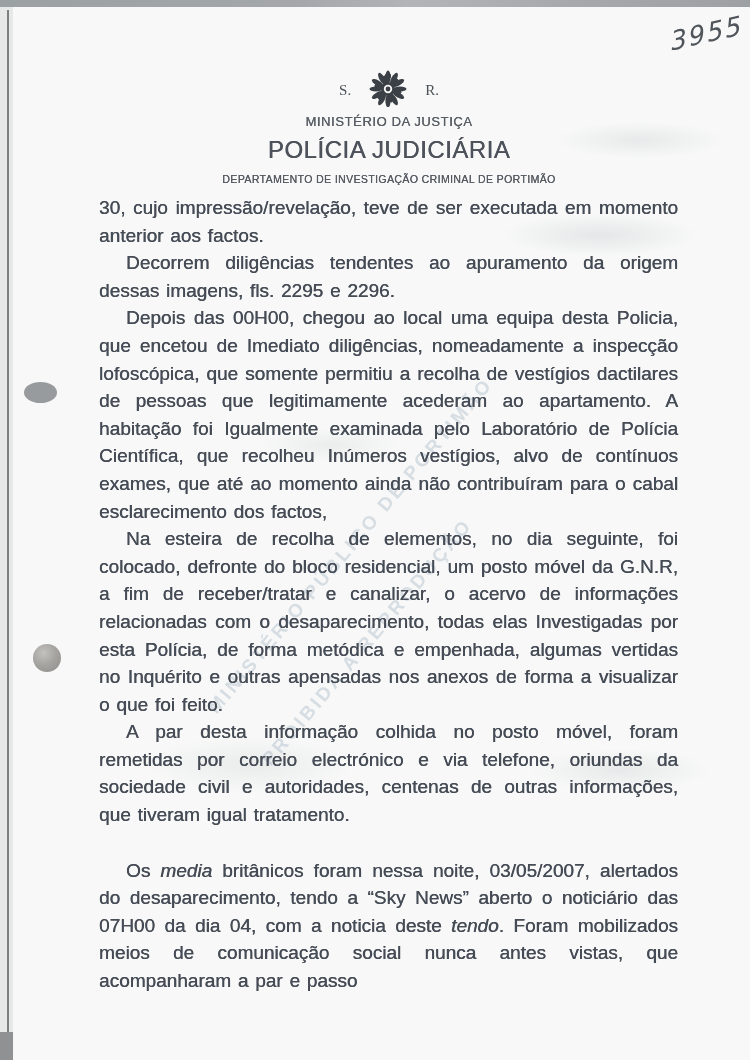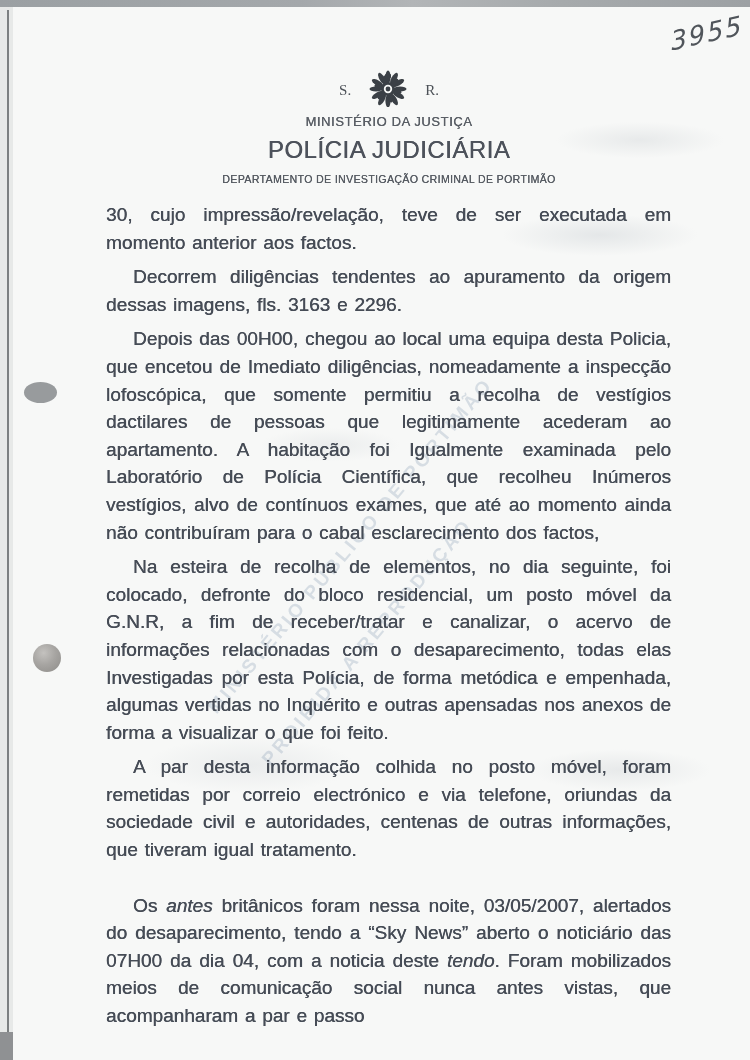--- a/index.html
+++ b/index.html
@@ -52,21 +52,21 @@
   }
   .wm1 { left:212px; top:700px; }
   .wm2 { left:266px; top:752px; }
   
   .doc-body {
     position:absolute; left:99px; top:194px; width:579px;
     font-size:19px; line-height:27.6px;
     text-align:justify; word-spacing:1.5px;
     color:#464c56; text-shadow:.35px 0 0 currentColor;
   }
-  .doc-body p { margin:7px; }
+  .doc-body p { margin:0; }
   .doc-body p.indent { text-indent:27px; }
   .doc-body p.spaced { margin-top:28px; }
   .ital { font-style:italic; }
 </style>
 </head>
 <body>
 
 <div class="page">
 
   <div class="scan-top-edge"></div>
@@ -116,20 +116,20 @@
     <div class="ministry">MINISTÉRIO DA JUSTIÇA</div>
     <div class="agency-title">POLÍCIA JUDICIÁRIA</div>
     <div class="department">DEPARTAMENTO DE INVESTIGAÇÃO CRIMINAL DE PORTIMÃO</div>
   </div>
 
   <div class="watermark-line wm1">MINISTÉRIO PÚBLICO DE PORTIMÃO</div>
   <div class="watermark-line wm2">PROIBIDA A REPRODUÇÃO</div>
 
   <div class="doc-body">
       <p class=""><span>30, cujo impressão/revelação, teve de ser executada em momento anterior aos factos.</span></p>
-      <p class="indent"><span>Decorrem diligências tendentes ao apuramento da origem dessas imagens, fls. 3163 e 2296.</span></p>
+      <p class="indent"><span>Decorrem diligências tendentes ao apuramento da origem dessas imagens, fls. 2295 e 2296.</span></p>
       <p class="indent"><span>Depois das 00H00, chegou ao local uma equipa desta Policia, que encetou de Imediato diligências, nomeadamente a inspecção lofoscópica, que somente permitiu a recolha de vestígios dactilares de pessoas que legitimamente acederam ao apartamento. A habitação foi Igualmente examinada pelo Laboratório de Polícia Científica, que recolheu Inúmeros vestígios, alvo de contínuos exames, que até ao momento ainda não contribuíram para o cabal esclarecimento dos factos,</span></p>
       <p class="indent"><span>Na esteira de recolha de elementos, no dia seguinte, foi colocado, defronte do bloco residencial, um posto móvel da G.N.R, a fim de receber/tratar e canalizar, o acervo de informações relacionadas com o desaparecimento, todas elas Investigadas por esta Polícia, de forma metódica e empenhada, algumas vertidas no Inquérito e outras apensadas nos anexos de forma a visualizar o que foi feito.</span></p>
       <p class="indent"><span>A par desta informação colhida no posto móvel, foram remetidas por correio electrónico e via telefone, oriundas da sociedade civil e autoridades, centenas de outras informações, que tiveram igual tratamento.</span></p>
-      <p class="indent spaced"><span>Os </span><span class="ital">antes</span><span> britânicos foram nessa noite, 03/05/2007, alertados do desaparecimento, tendo a “Sky News” aberto o noticiário das 07H00 da dia 04, com a noticia deste </span><span class="ital">tendo</span><span>. Foram mobilizados meios de comunicação social nunca antes vistas, que acompanharam a par e passo</span></p>
+      <p class="indent spaced"><span>Os </span><span class="ital">media</span><span> britânicos foram nessa noite, 03/05/2007, alertados do desaparecimento, tendo a “Sky News” aberto o noticiário das 07H00 da dia 04, com a noticia deste </span><span class="ital">tendo</span><span>. Foram mobilizados meios de comunicação social nunca antes vistas, que acompanharam a par e passo</span></p>
     </div>
 
 </div>
 
 </body></html>

